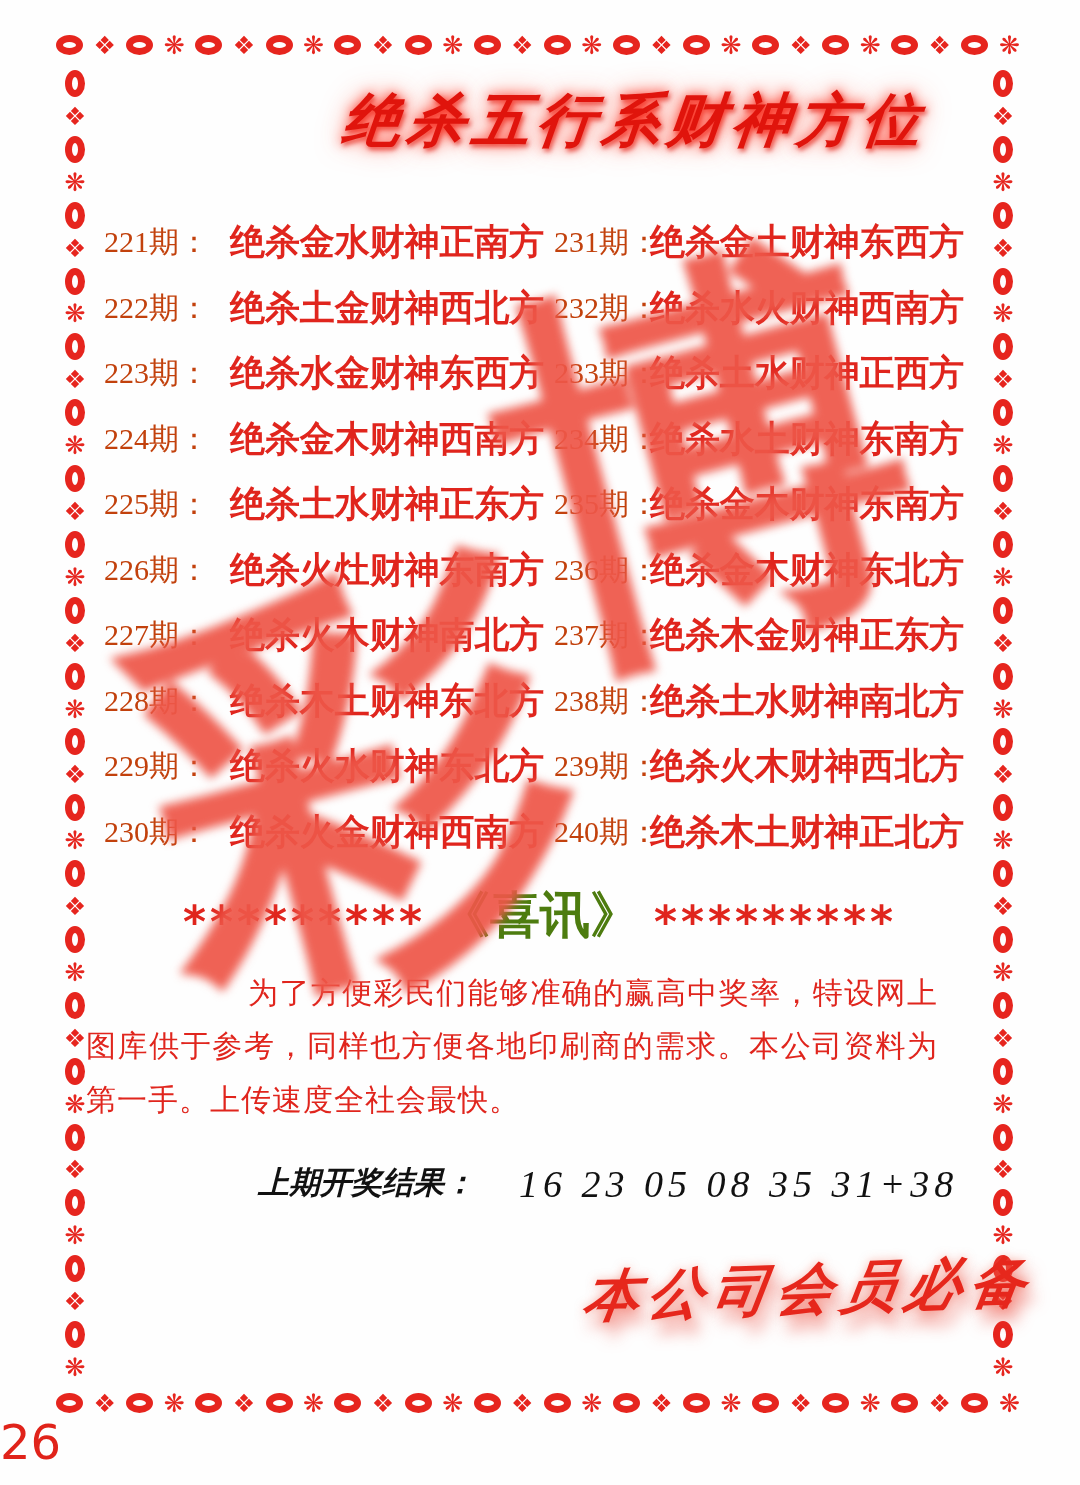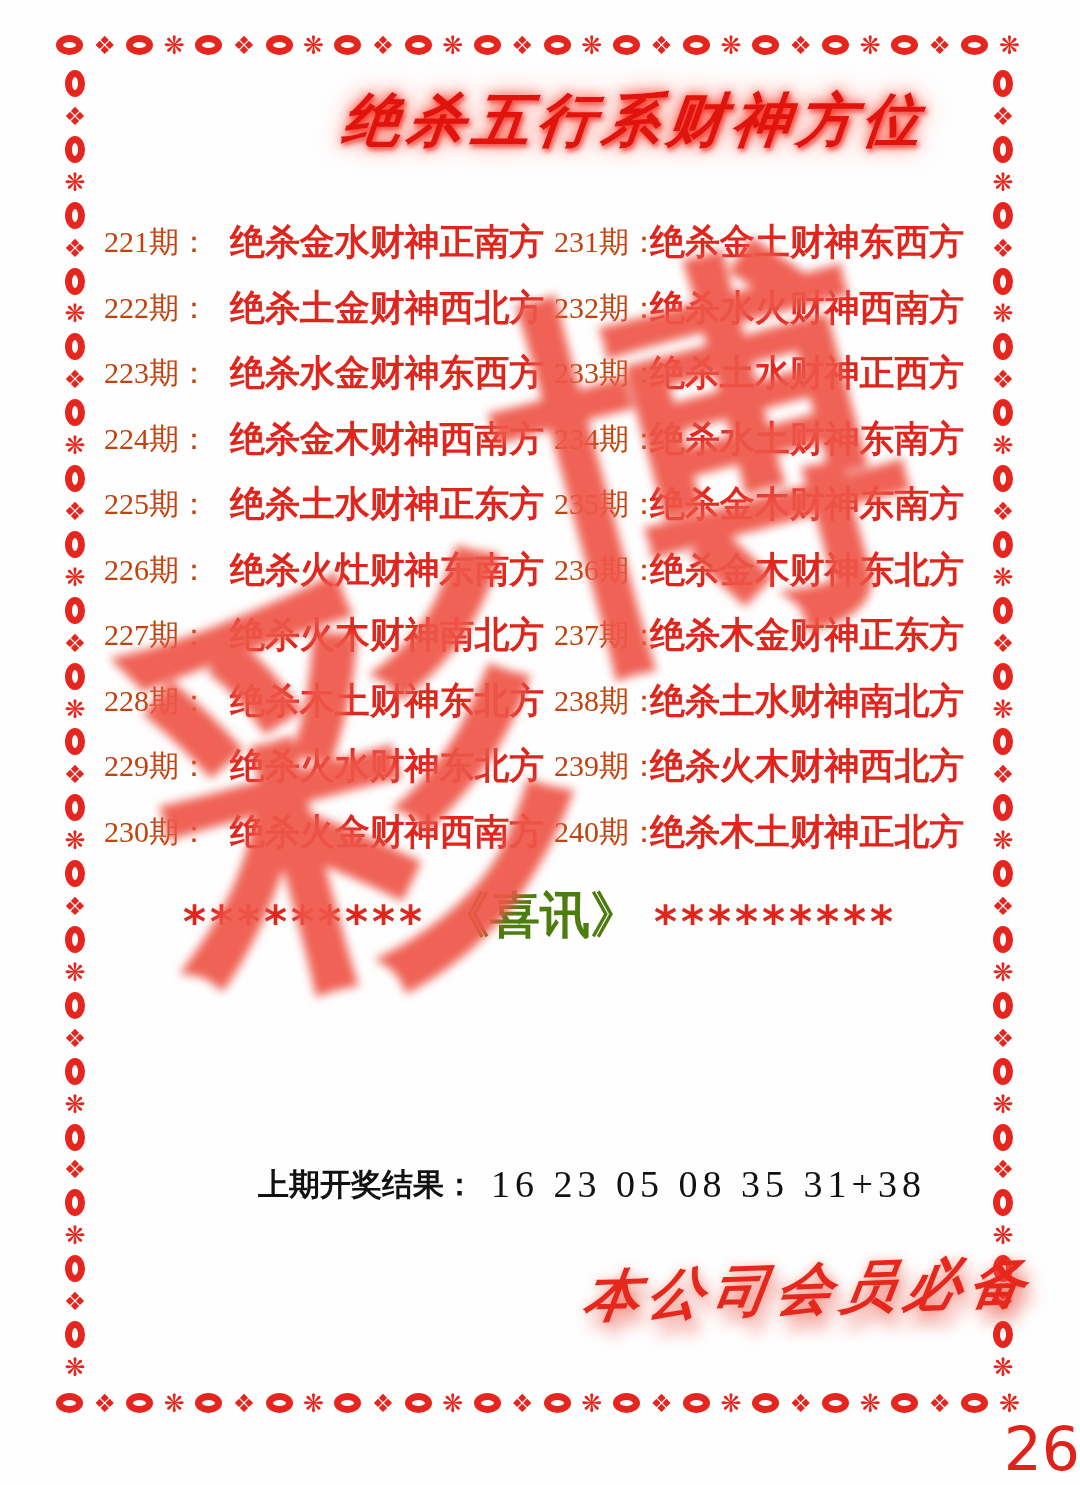--- a/index.html
+++ b/index.html
@@ -53,36 +53,36 @@
     letter-spacing:4px;color:#e0251d;transform:translateY(6px);}
   .notice-title{font-family:"DejaVu Serif",serif;font-weight:bold;font-size:50px;color:#4d7c0f;}
   .notice-body{
     position:absolute;left:86px;top:966px;width:852px;z-index:1;
     font-family:"DejaVu Sans",sans-serif;font-size:30px;line-height:1.78;
     letter-spacing:1px;color:#e0251d;text-indent:5.4em;text-align:justify;
   }
   
   .results{
     position:absolute;left:258px;top:1162px;z-index:1;
-    display:flex;align-items:flex-end;gap:16px;white-space:nowrap;color:#111;
+    display:flex;align-items:flex-start;gap:8px;white-space:nowrap;color:#111;font-style:italic;
   }
   .results-label{font-family:"DejaVu Sans",sans-serif;font-weight:bold;font-size:31px;}
-  .results-numbers{font-family:"Liberation Serif","DejaVu Serif",serif;font-size:38px;letter-spacing:5px;}
+  .results-numbers{font-family:"Liberation Serif","DejaVu Serif",serif;font-size:38px;letter-spacing:5px;margin-left:36px;}
   
   .slogan{
     position:absolute;left:585px;top:1252px;z-index:2;white-space:nowrap;
     font-family:"DejaVu Serif",serif;font-style:italic;font-weight:bold;
     font-size:56px;letter-spacing:8px;color:#e6271c;
     transform:skewX(-10deg) rotate(-2deg);
     text-shadow:8px 14px 16px rgba(235,60,45,.6),0 0 10px rgba(245,120,100,.5);
   }
   
   .page-number{
-    position:absolute;left:0;top:1414px;width:100%;text-align:right;z-index:1;
-    font-family:"DejaVu Sans",sans-serif;font-size:60px;color:#e0231a;
+    position:absolute;left:0;top:1414px;width:100%;text-align:left;z-index:1;
+    font-family:"DejaVu Sans",sans-serif;font-size:48px;color:#e0231a;
   }
   
   .watermark{position:absolute;left:0;top:0;width:100%;height:100%;z-index:5;pointer-events:none;}
   .wm{
     position:absolute;font-family:"DejaVu Serif",serif;font-weight:bold;line-height:1;
     color:rgba(238,86,72,0.93);filter:blur(5px);transform:rotate(-15deg);
   }
   .wm1{left:505px;top:255px;font-size:400px;}
   .wm2{left:145px;top:565px;font-size:420px;}
 </style>
@@ -280,20 +280,21 @@
       <div class="e-label">240期：</div>
       <div class="e-text">绝杀木土财神正北方</div>
     </div>
 
   <div class="notice-head">
     <span class="stars">*********</span>
     <span class="notice-title">《喜讯》</span>
     <span class="stars">*********</span>
   </div>
 
+  <div class="notice-body">为了方便彩民们能够准确的赢高中奖率，特设网上图库供于参考，同样也方便各地印刷商的需求。本公司资料为第一手。上传速度全社会最快。</div>
 
   <div class="results">
     <span class="results-label">上期开奖结果：</span>
     <span class="results-numbers">16 23 05 08 35 31+38</span>
   </div>
 
   <div class="slogan">本公司会员必备</div>
 
   <div class="page-number">26</div>
 

